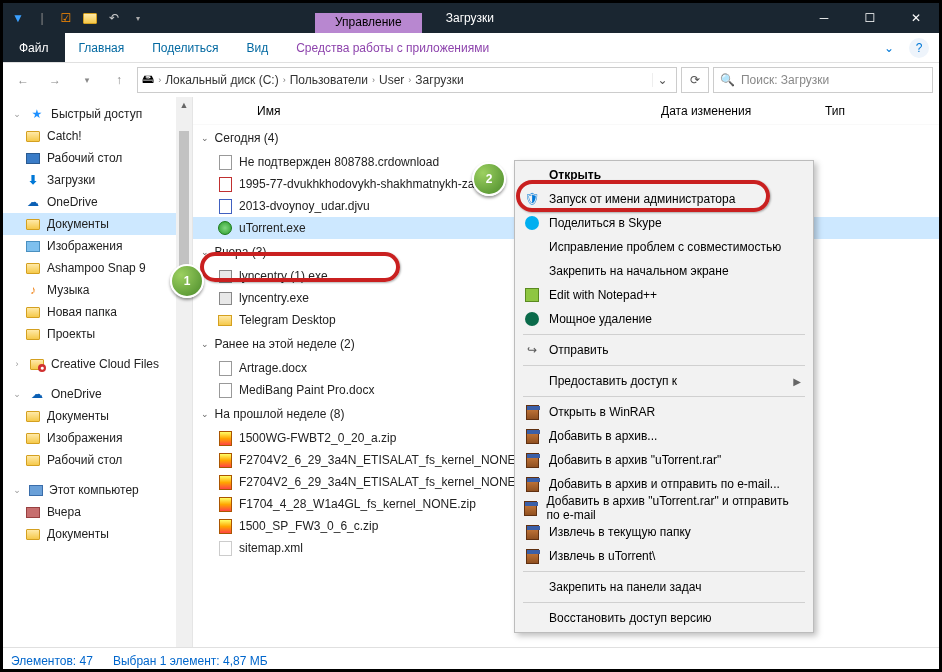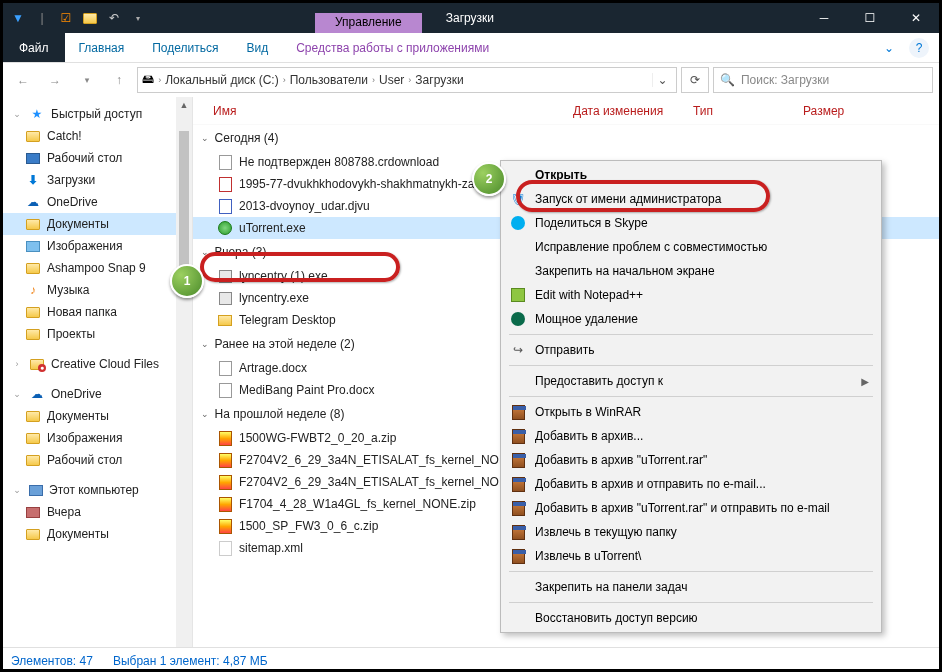--- a/index.html
+++ b/index.html
@@ -53,41 +53,41 @@
 .music-i { color: #f0871f; }
 .pc-i { width: 14px; height: 11px; background: #6aa0d8; border: 1px solid #3a6daa; }
 .vid-i { width: 14px; height: 11px; background: #c76e6e; border: 1px solid #984040; }
 .scrollbar-v { position: absolute; right: 0; top: 0; bottom: 0; width: 16px; background: #f0f0f0; }
 .sb-thumb { background: #c2c2c2; margin: 18px 3px 0; height: 160px; }
 .sb-arrow { height: 16px; text-align: center; color: #666; font-size: 9px; line-height: 16px; }
 
 
 .filelist { flex: 1; position: relative; overflow: hidden; }
 .col-headers { display: flex; height: 28px; align-items: center; border-bottom: 1px solid #f9f9f9; padding-left: 20px; }
-.col-h { color: #b91c1c; }
+.col-h { color: #000000; margin-left: 44px; }
 .col-name { flex: 0 0 360px; }
 .col-date { flex: 0 0 120px; }
 .col-type { flex: 0 0 110px; }
 .col-size { flex: 0 0 70px; }
 .group-hdr { display: flex; align-items: center; height: 26px; padding-left: 8px; gap: 6px; color: #222; }
 .group-hdr .chev { font-size: 9px; color: #666; }
 .file-row { display: flex; align-items: center; height: 22px; padding-left: 24px; gap: 6px; color: #222; }
 .file-row.selected { background: #cde8ff; }
 .file-icon { width: 16px; height: 16px; display: flex; align-items: center; justify-content: center; }
 .pdf-i { width: 13px; height: 15px; background: #fff; border: 1px solid #c03030; }
 .djvu-i { width: 13px; height: 15px; background: #fff; border: 1px solid #4060c0; }
 .exe-i { width: 14px; height: 14px; background: radial-gradient(circle,#7fd67f,#2a9c2a); border-radius: 50%; border:1px solid #1a7a1a; }
 .exe2-i { width: 13px; height: 13px; background: #e8e8e8; border: 1px solid #888; }
 .fold-i { width: 14px; height: 11px; background: linear-gradient(#ffe9a8,#f5c94a); border: 1px solid #d4a020; }
 .docx-i { width: 13px; height: 15px; background: #fff; border: 1px solid #999; }
 .zip-i { width: 13px; height: 15px; background: linear-gradient(#ff6,#ffa500,#f44); border: 1px solid #aa5500; }
 .xml-i { width: 13px; height: 15px; background: #fff; border: 1px solid #ccc; }
 
 
-.ctx-menu { position: absolute; left: 500px; top: 160px; width: 382px; background: #f2f2f2; border: 1px solid #bcbcbc; box-shadow: 3px 3px 6px rgba(0,0,0,.25); padding: 2px; z-index: 20; }
+.ctx-menu { position: absolute; left: 514px; top: 160px; width: 300px; background: #f2f2f2; border: 1px solid #bcbcbc; box-shadow: 3px 3px 6px rgba(0,0,0,.25); padding: 2px; z-index: 20; }
 .ctx-item { display: flex; align-items: center; height: 24px; padding: 0 10px 0 6px; gap: 8px; color: #000; }
 .ctx-sep { height: 1px; background: #d0d0d0; margin: 3px 6px; }
 .ctx-icon { width: 18px; height: 18px; display: flex; align-items: center; justify-content: center; }
 .ctx-sub { margin-left: auto; font-size: 10px; color: #666; }
 .shield-i { color: #0078d7; }
 .skype-i { width: 14px; height: 14px; background: #00aff0; border-radius: 50%; }
 .npp-i { width: 14px; height: 14px; background: #8ec641; border: 1px solid #5a8a20; }
 .u360-i { width: 14px; height: 14px; background: #0a6a4a; border-radius: 50%; }
 .rar-i { width: 13px; height: 15px; background: linear-gradient(#d08040,#905020); border: 1px solid #603010; }
 .rar-i::after { content:''; display:block; width:13px; height:4px; background:#3a5fa8; }

